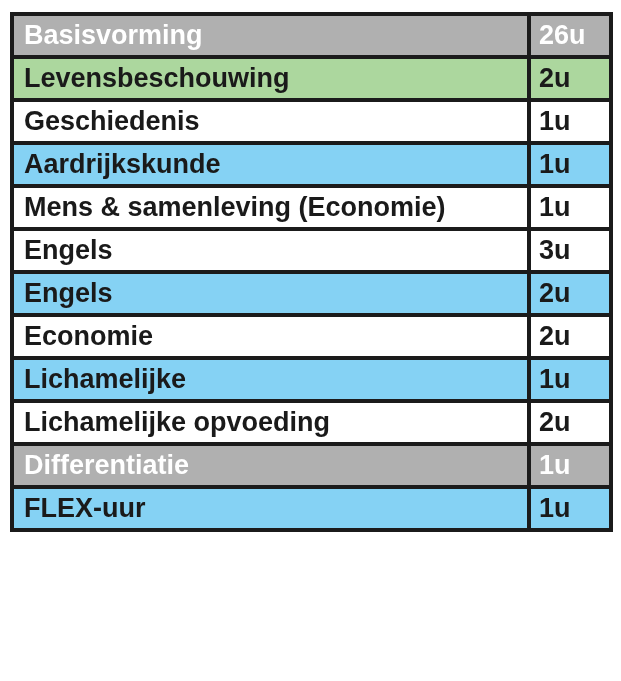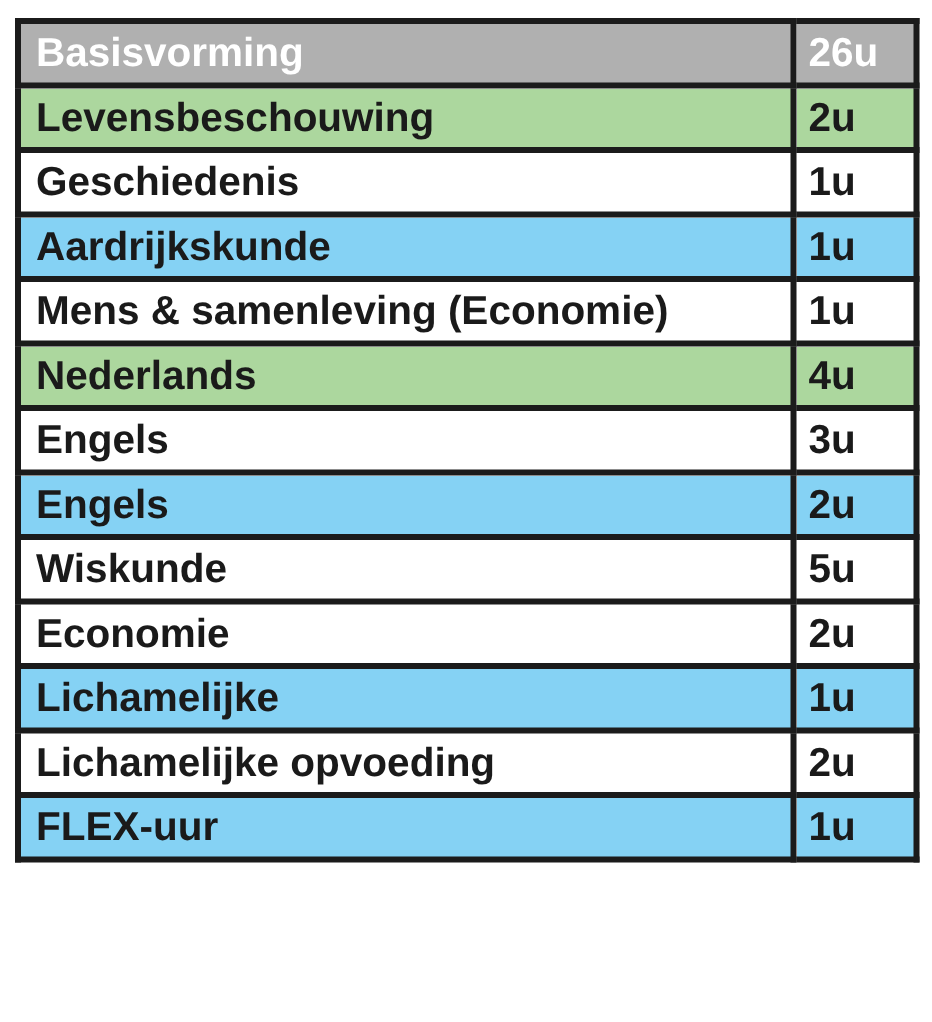--- a/index.html
+++ b/index.html
@@ -73,47 +73,43 @@
           <td class="hours-cell">1u</td>
         </tr>
         <tr class="blue">
           <td class="subject-cell">Aardrijkskunde</td>
           <td class="hours-cell">1u</td>
         </tr>
         <tr class="white">
           <td class="subject-cell">Mens &amp; samenleving (Economie)</td>
           <td class="hours-cell">1u</td>
         </tr>
-        <tr class="green">
-          <td class="subject-cell">Nederlands</td>
-          <td class="hours-cell">4u</td>
-        </tr>
         <tr class="white">
           <td class="subject-cell">Engels</td>
           <td class="hours-cell">3u</td>
         </tr>
         <tr class="blue">
           <td class="subject-cell">Engels</td>
           <td class="hours-cell">2u</td>
-        </tr>
-        <tr class="white">
-          <td class="subject-cell">Wiskunde</td>
-          <td class="hours-cell">5u</td>
         </tr>
         <tr class="white">
           <td class="subject-cell">Economie</td>
           <td class="hours-cell">2u</td>
         </tr>
         <tr class="blue">
           <td class="subject-cell">Lichamelijke</td>
           <td class="hours-cell">1u</td>
         </tr>
         <tr class="white">
           <td class="subject-cell">Lichamelijke opvoeding</td>
           <td class="hours-cell">2u</td>
         </tr>
+        <tr class="section">
+          <td class="subject-cell">Differentiatie</td>
+          <td class="hours-cell">1u</td>
+        </tr>
         <tr class="blue">
           <td class="subject-cell">FLEX-uur</td>
           <td class="hours-cell">1u</td>
         </tr>
       </tbody>
   </table>
 </div>
 
 </body></html>

